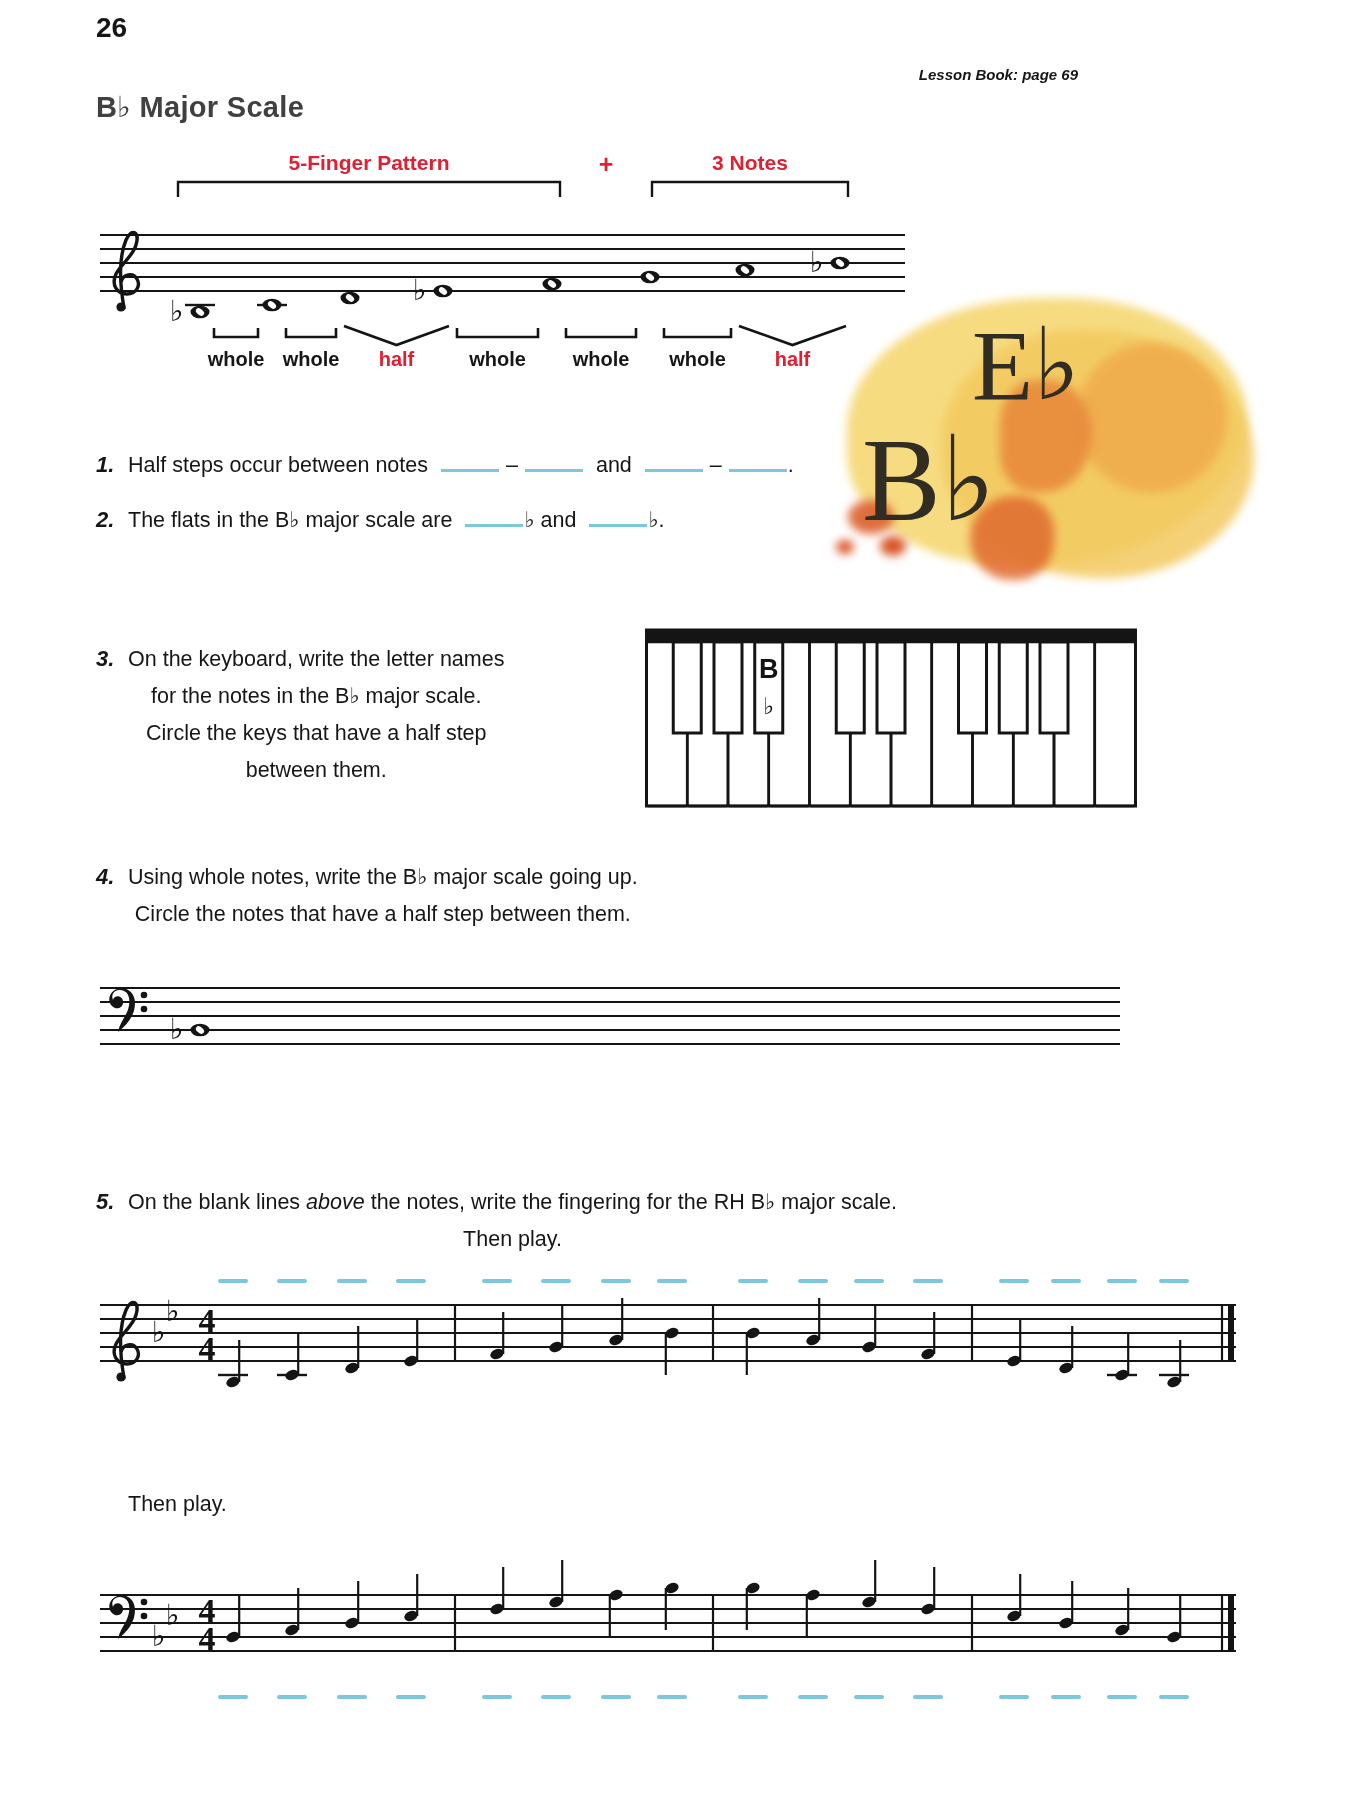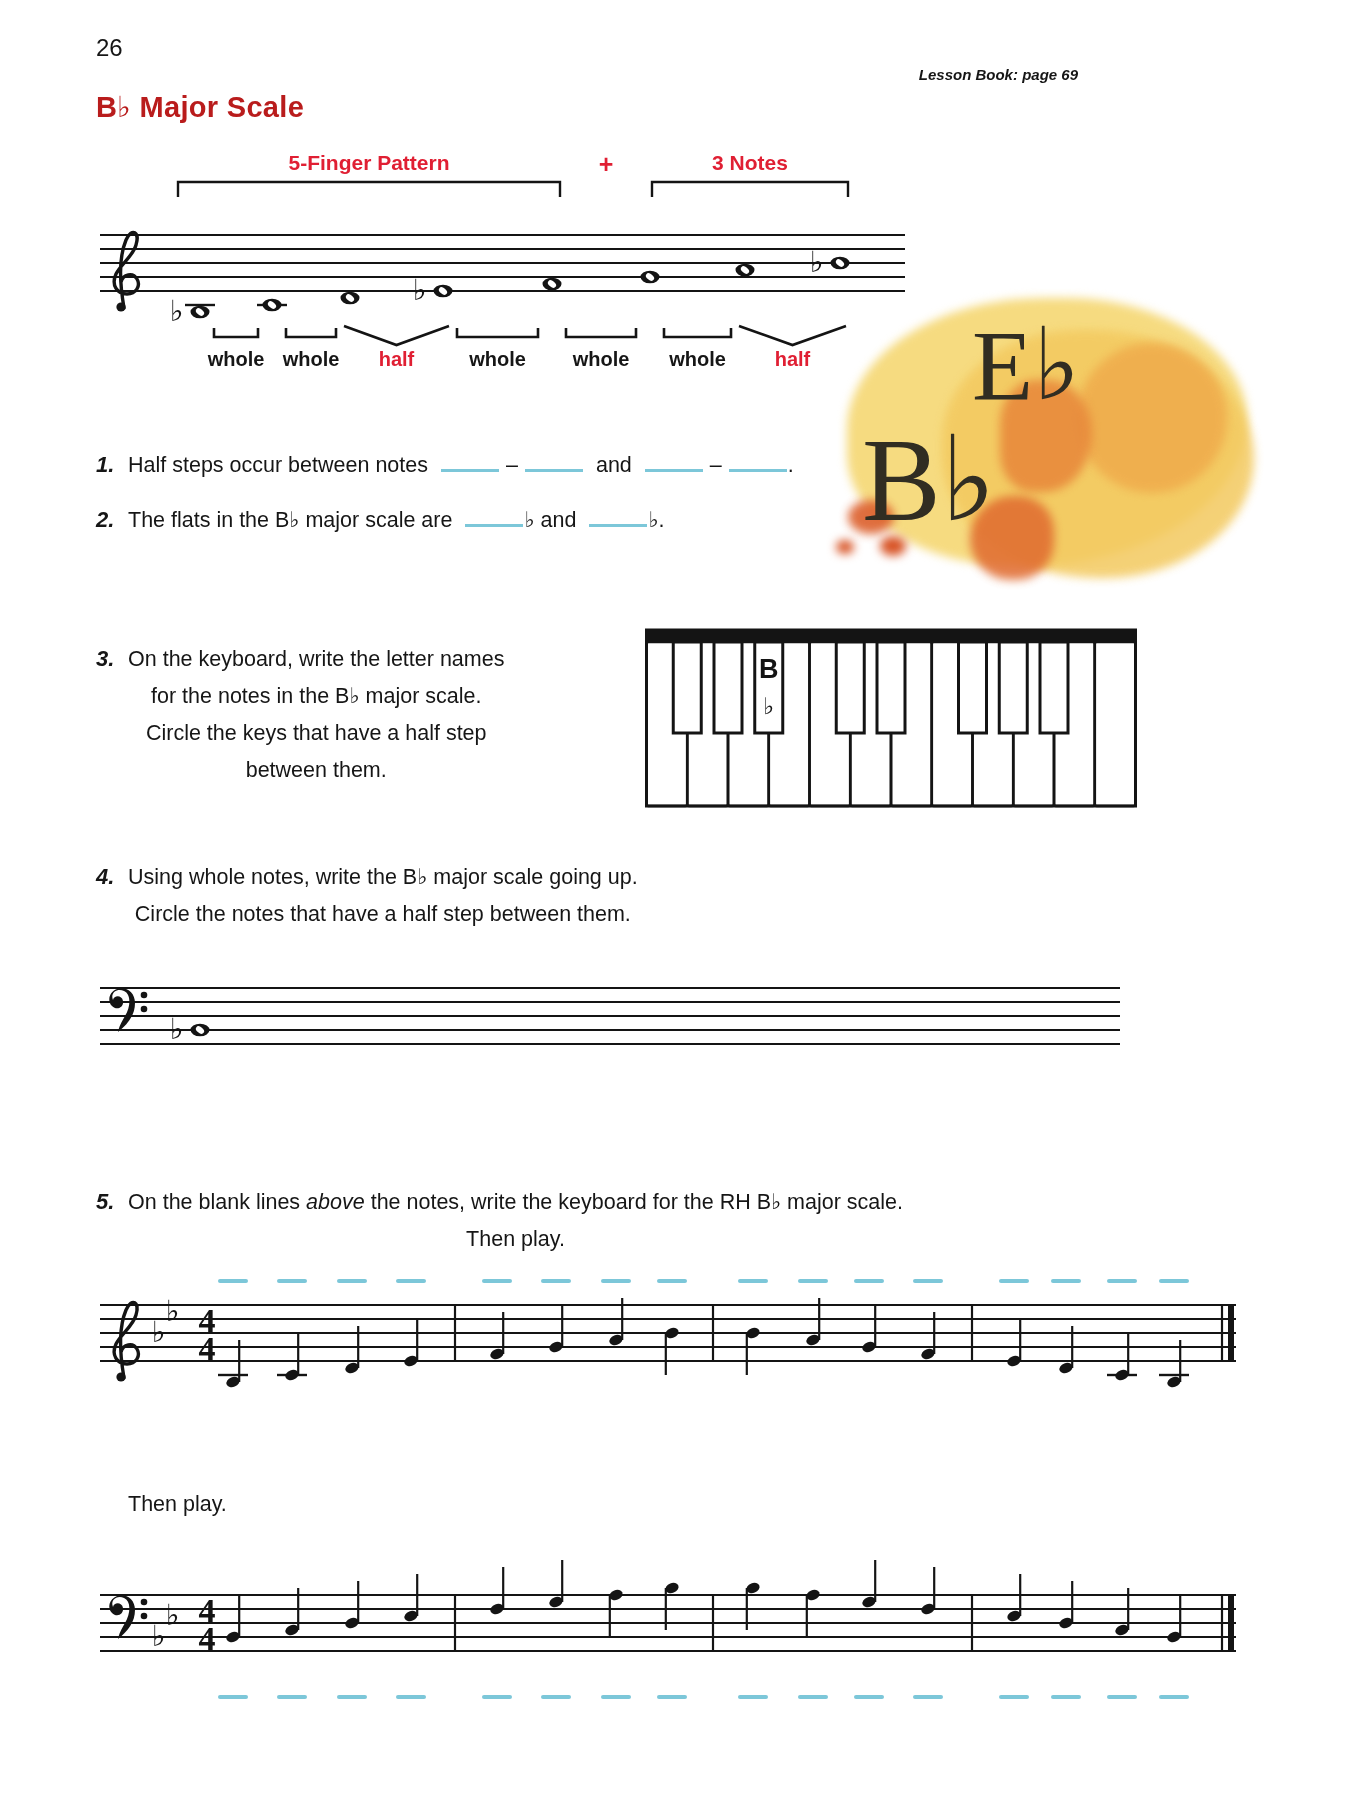--- a/index.html
+++ b/index.html
@@ -1,21 +1,21 @@
 <!DOCTYPE html>
 <html><head>
 <meta charset="utf-8">
 <style>
   html,body{margin:0;padding:0;}
   body{position:relative;width:1350px;height:1800px;background:#fff;
        font-family:"Liberation Sans","DejaVu Sans",sans-serif;color:#161616;overflow:hidden;}
   .abs{position:absolute;}
-  .pagenum{left:96px;top:34px;font-size:24px;font-weight:400;}
+  .pagenum{left:96px;top:12px;font-size:28px;font-weight:700;}
   .lessonref{right:272px;top:66px;font-size:15px;font-weight:700;font-style:italic;}
-  .title{left:96px;top:90px;font-size:29px;font-weight:700;color:#b91c1c;letter-spacing:.3px;}
+  .title{left:96px;top:90px;font-size:29px;font-weight:700;color:#404040;letter-spacing:.3px;}
   .q{position:absolute;font-size:21.5px;line-height:30px;white-space:nowrap;}
   .q .line{line-height:37px;}
   .qnum{display:inline-block;width:32px;font-weight:700;font-style:italic;font-size:22px;}
   .cont{padding-left:32px;text-align:center;}
   .blank{display:inline-block;width:58px;height:.85em;border-bottom:3px solid #7CC7D9;margin:0 7px;}
   .blank.tight{margin-right:1px;}
   .em{font-style:italic;margin-top:27px;}
   svg text{font-family:"Liberation Sans","DejaVu Sans",sans-serif;}
   .redlab{fill:#E01F33;font-weight:700;font-size:21px;}
   .plus{font-size:25px;}
@@ -201,21 +201,21 @@
       <circle cx="144" cy="49" r="3.3" fill="#141414"></circle>
       <text x="170" y="79" class="flat-sym">♭</text>
       <g>
         <ellipse cx="200" cy="70" rx="9.5" ry="6.3" fill="#141414"></ellipse>
         <ellipse cx="200" cy="70" rx="4.6" ry="3" fill="#fff" transform="rotate(38 200 70)"></ellipse>
       </g>
     </g>
   </svg>
 
 <div class="q" style="left:96px;top:1183px;">
-  <div class="line"><span class="qnum">5.</span><span>On the blank lines </span><span class="em">above</span><span> the notes, write the keyboard for the RH B♭ major scale.</span></div>
+  <div class="line"><span class="qnum">5.</span><span>On the blank lines </span><span class="em">above</span><span> the notes, write the fingering for the RH B♭ major scale.</span></div>
   <div class="line cont">Then play.</div>
 </div>
 
 <svg class="abs" id="staff3svg" style="left:0;top:1265px;" width="1350" height="180">
     <g>
       <line x1="100" y1="40" x2="1236" y2="40" stroke="#141414" stroke-width="2"></line>
       <line x1="100" y1="54" x2="1236" y2="54" stroke="#141414" stroke-width="2"></line>
       <line x1="100" y1="68" x2="1236" y2="68" stroke="#141414" stroke-width="2"></line>
       <line x1="100" y1="82" x2="1236" y2="82" stroke="#141414" stroke-width="2"></line>
       <line x1="100" y1="96" x2="1236" y2="96" stroke="#141414" stroke-width="2"></line>

